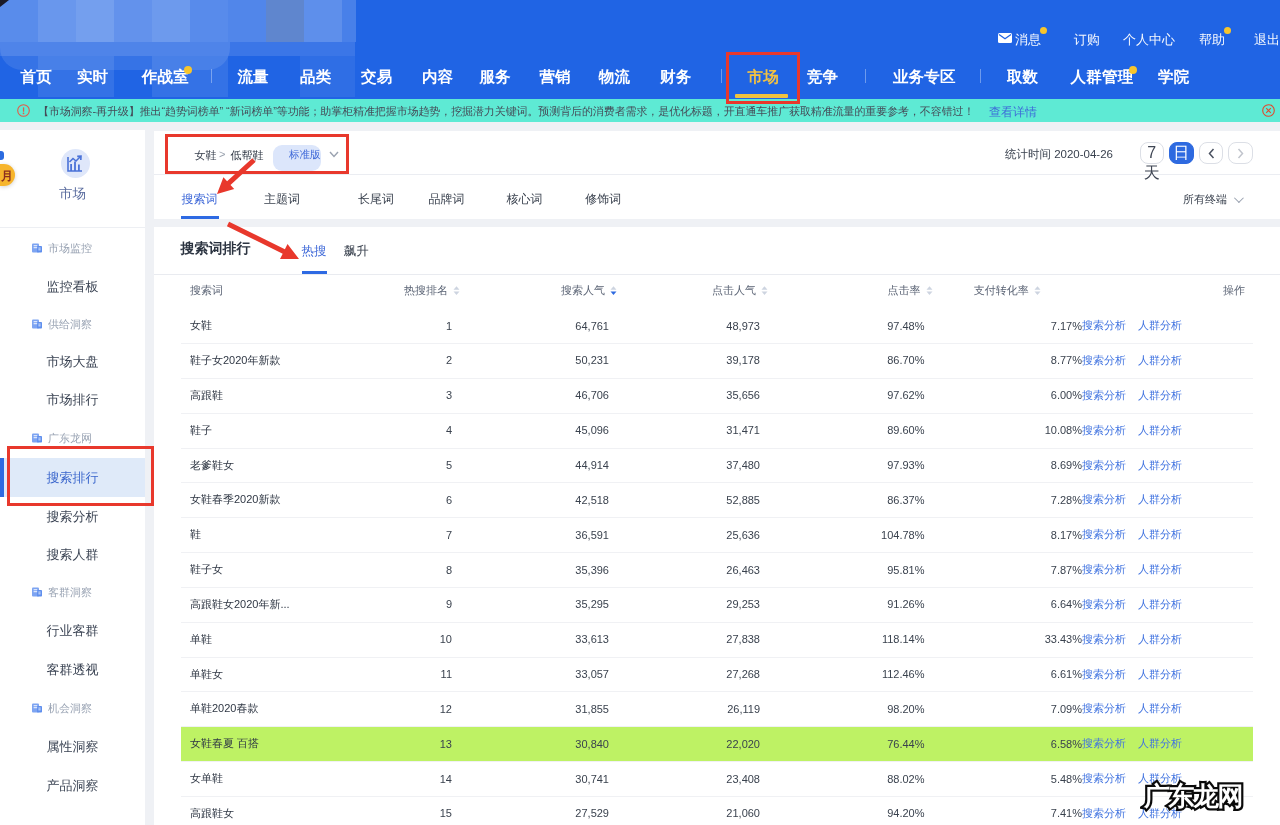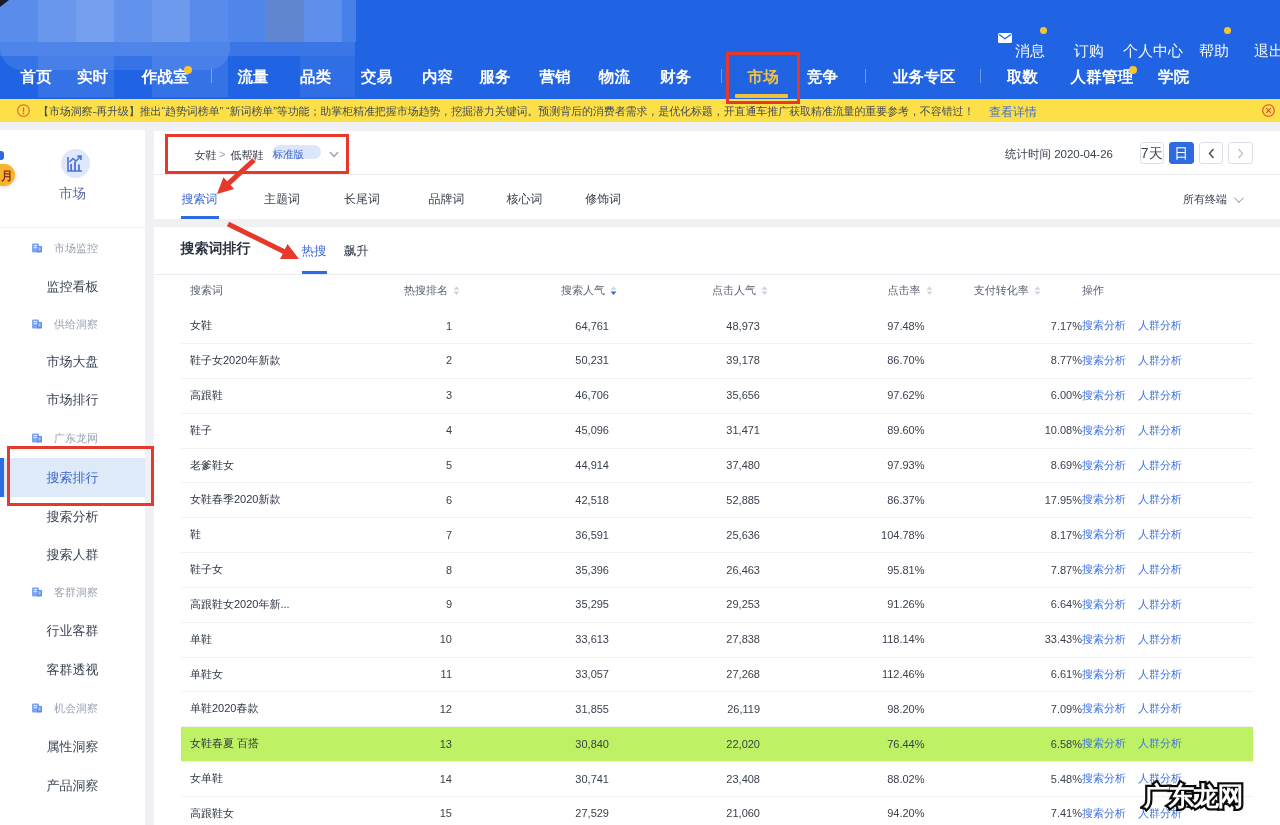--- a/index.html
+++ b/index.html
@@ -2,51 +2,51 @@
 <html><head><meta charset="utf-8">
 <style>
 *{margin:0;padding:0;box-sizing:border-box}
 html,body{width:1280px;height:825px;overflow:hidden;font-family:"Liberation Sans",sans-serif;position:relative;background:#eff1f5}
 
 .hd{position:absolute;left:0;top:0;width:1280px;height:99px;background:#2064e4}
 .nit{position:absolute;top:67px;font-size:15.5px;font-weight:bold;color:#fff;letter-spacing:0.2px;white-space:nowrap}
 .nit.act{color:#f3c242}
 .ndot{position:absolute;top:66px;width:8px;height:8px;border-radius:50%;background:#f7c52c}
 .nsep{position:absolute;top:69px;width:1px;height:14px;background:rgba(255,255,255,.35)}
-.uit{position:absolute;top:42px;font-size:15px;color:rgba(255,255,255,.96);white-space:nowrap}
+.uit{position:absolute;top:31px;font-size:13px;color:rgba(255,255,255,.96);white-space:nowrap}
 .udot{position:absolute;top:27px;width:7px;height:7px;border-radius:50%;background:#f7c52c}
 .uline{position:absolute;left:735px;top:93.5px;width:52.5px;height:4px;background:#f0c23e;border-radius:1px}
 
-.nb{position:absolute;left:0;top:99px;width:1280px;height:23px;background:#fde047}
+.nb{position:absolute;left:0;top:99px;width:1280px;height:23px;background:#5eead4}
 .nbt{position:absolute;left:38px;top:5.2px;font-size:11px;color:#454c58;letter-spacing:-0.1px;white-space:nowrap}
 .nblink{position:absolute;left:989px;top:4.8px;font-size:12px;color:#3d6cd8;letter-spacing:0}
 
 .sb{position:absolute;left:0;top:130px;width:145px;height:695px;background:#fff}
 .sbhr{position:absolute;left:0px;top:97px;width:145px;height:1px;background:#edeff3}
 .scirc{position:absolute;left:60.5px;top:19px;width:29px;height:29px;border-radius:50%;background:#dfe7fa}
 .smkt{position:absolute;left:0;top:55px;width:145px;text-align:center;font-size:13.5px;color:#5b6d9f}
 .ssec{position:absolute;left:31px;height:14px;font-size:11px;color:#9aa4b4;white-space:nowrap}
-.ssec span{vertical-align:top;line-height:13px;margin-left:11px}
+.ssec span{vertical-align:top;line-height:13px;margin-left:5px}
 .sic{width:12px;height:12px;display:inline-block;vertical-align:top}
 .sitem{position:absolute;left:0;width:145px;text-align:center;font-size:13px;color:#3a4353;height:16px;line-height:16px}
 .sitem.sela{color:#3a66cc}
 .ssel{position:absolute;left:4px;width:141px;height:39px;background:#dfeaf9}
 .sbar{position:absolute;left:0;width:4px;height:39px;background:#2e6ae0}
 
 .c1{position:absolute;left:154px;top:130.5px;width:1126px;height:88px;background:#fff}
 .c2{position:absolute;left:154px;top:227px;width:1126px;height:598px;background:#fff}
 
 .bc{position:absolute;top:17px;font-size:11px;color:#39414e;white-space:nowrap}
-.pill{position:absolute;left:118.5px;top:14.5px;width:48px;height:14px;border-radius:9px;background:#dce6fb;color:#3e68d8;font-size:10.5px;text-align:left;line-height:18px}
+.pill{position:absolute;left:118.5px;top:14.5px;width:48px;height:26px;border-radius:9px;background:#dce6fb;color:#3e68d8;font-size:10.5px;text-align:right;line-height:18px}
 .c1sep{position:absolute;left:0;top:43.5px;width:1126px;height:1px;background:#ebedf2}
 .tabs .tb{position:absolute;top:60px;font-size:12px;color:#39414e;white-space:nowrap}
 .tabs .tb.on{color:#3e68d8}
 .tabu{position:absolute;left:27px;top:85px;width:38px;height:3px;background:#2e6ae3}
 .stime{position:absolute;left:699px;top:16px;width:260px;text-align:right;font-size:11.5px;color:#39414e}
-.btn{position:absolute;top:11.5px;width:24.5px;height:22px;border:1px solid #dcdfe6;border-radius:3px;background:#fff;font-size:14px;color:#3f4654;text-align:center;line-height:20px}
+.btn{position:absolute;top:11.5px;width:24.5px;height:22px;border:1px solid #dcdfe6;border-radius:8px;background:#fff;font-size:16px;color:#3f4654;text-align:center;line-height:20px}
 .btn.bl{background:#2e6ae0;border-color:#2e6ae0;color:#fff}
 .btn.dis{color:#c0c4cc}
 .term{position:absolute;left:1029px;top:61px;font-size:11px;color:#39414e}
 .chev{display:inline-block;width:7px;height:7px;border-right:1.4px solid #9aa2b0;border-bottom:1.4px solid #9aa2b0;transform:rotate(45deg) translateY(-2px);margin-left:7px}
 
 .ttl{position:absolute;left:26.5px;top:13px;font-size:14px;font-weight:bold;color:#2b3340}
 .htab{position:absolute;top:16px;font-size:12.5px;color:#39414e}
 .htab.on{color:#3e68d8}
 .htabu{position:absolute;left:148px;top:44px;width:24.5px;height:3px;background:#2e6ae3}
 .c2sep{position:absolute;left:0;top:46.5px;width:1126px;height:1px;background:#e9ebf0}
@@ -56,21 +56,21 @@
 .thead{position:absolute;left:181px;top:273.5px;width:1072px;height:34.7px;display:flex;align-items:center;font-size:11px;color:#5a6374}
 .trow{position:absolute;left:181px;width:1072px;height:34.84px;display:flex;align-items:center;font-size:11px;color:#3a424e}
 .trow.hl{background:#bef264}
 .sep{position:absolute;left:0;top:0;width:1072px;height:1px;background:#f0f1f4}
 .c1d{width:209px;padding-left:9px;color:#5a6374;text-align:left}
 .c2d{width:62px;text-align:right}
 .c3d{width:157px;text-align:right}
 .c4d{width:151px;text-align:right}
 .c5d{width:164.5px;text-align:right}
 .c6d{width:157.5px;text-align:center}
-.c7d{width:171px;text-align:left;padding-right:8px}
+.c7d{width:171px;text-align:right;padding-right:8px}
 .d1{width:209px;padding-left:9px;color:#2f3744}
 .d2{width:62px;text-align:right}
 .d3{width:157px;text-align:right}
 .d4{width:151px;text-align:right}
 .d5{width:164.5px;text-align:right}
 .d6{width:157.5px;text-align:right}
 .d7{width:171px;padding-right:12px;white-space:nowrap}
 .lk{color:#4073e0}
 .lk+.lk{margin-left:12px}
 .so{width:7px;height:9px;display:inline-block;vertical-align:-1px;margin-left:5px;margin-right:-8px}
@@ -217,21 +217,21 @@
 <div class="bc" style="left:65px;color:#98a0ad">&gt;</div>
 <div class="bc" style="left:76.5px;color:#2f3744">低帮鞋</div>
 <div class="pill">标准版</div>
 <svg style="position:absolute;left:175px;top:20px" width="10" height="7" viewBox="0 0 10 7">
       <path d="M1 1 L5 5.5 L9 1" stroke="#9aa2b0" stroke-width="1.4" fill="none"></path>
     </svg>
 <div class="c1sep"></div>
 <div class="tabs">
 <div class="tb on" style="left:27.6px">搜索词</div>
 <div class="tb" style="left:110px">主题词</div>
-<div class="tb" style="left:190px">长尾词</div>
+<div class="tb" style="left:204px">长尾词</div>
 <div class="tb" style="left:274.5px">品牌词</div>
 <div class="tb" style="left:352.6px">核心词</div>
 <div class="tb" style="left:431.2px">修饰词</div>
 </div>
 <div class="tabu"></div>
 <div class="stime">统计时间 2020-04-26</div>
 <div class="btn" style="left:985.5px">7天</div>
 <div class="btn bl" style="left:1015px">日</div>
 <div class="btn" style="left:1044.8px"><svg width="7" height="11" viewBox="0 0 7 11" style="margin-top:4.5px">
         <path d="M5.5 1 L1.5 5.5 L5.5 10" stroke="#4a5160" stroke-width="1.5" fill="none"></path>
@@ -321,21 +321,21 @@
     <div class="d6">8.69%</div>
     <div class="d7"><span class="lk">搜索分析</span><span class="lk">人群分析</span></div>
 </div>
 <div class="trow" style="top:482.4px">
     <div class="sep"></div>
 <div class="d1">女鞋春季2020新款</div>
     <div class="d2">6</div>
     <div class="d3">42,518</div>
     <div class="d4">52,885</div>
     <div class="d5">86.37%</div>
-    <div class="d6">17.95%</div>
+    <div class="d6">7.28%</div>
     <div class="d7"><span class="lk">搜索分析</span><span class="lk">人群分析</span></div>
 </div>
 <div class="trow" style="top:517.2px">
     <div class="sep"></div>
 <div class="d1">鞋</div>
     <div class="d2">7</div>
     <div class="d3">36,591</div>
     <div class="d4">25,636</div>
     <div class="d5">104.78%</div>
     <div class="d6">8.17%</div>

